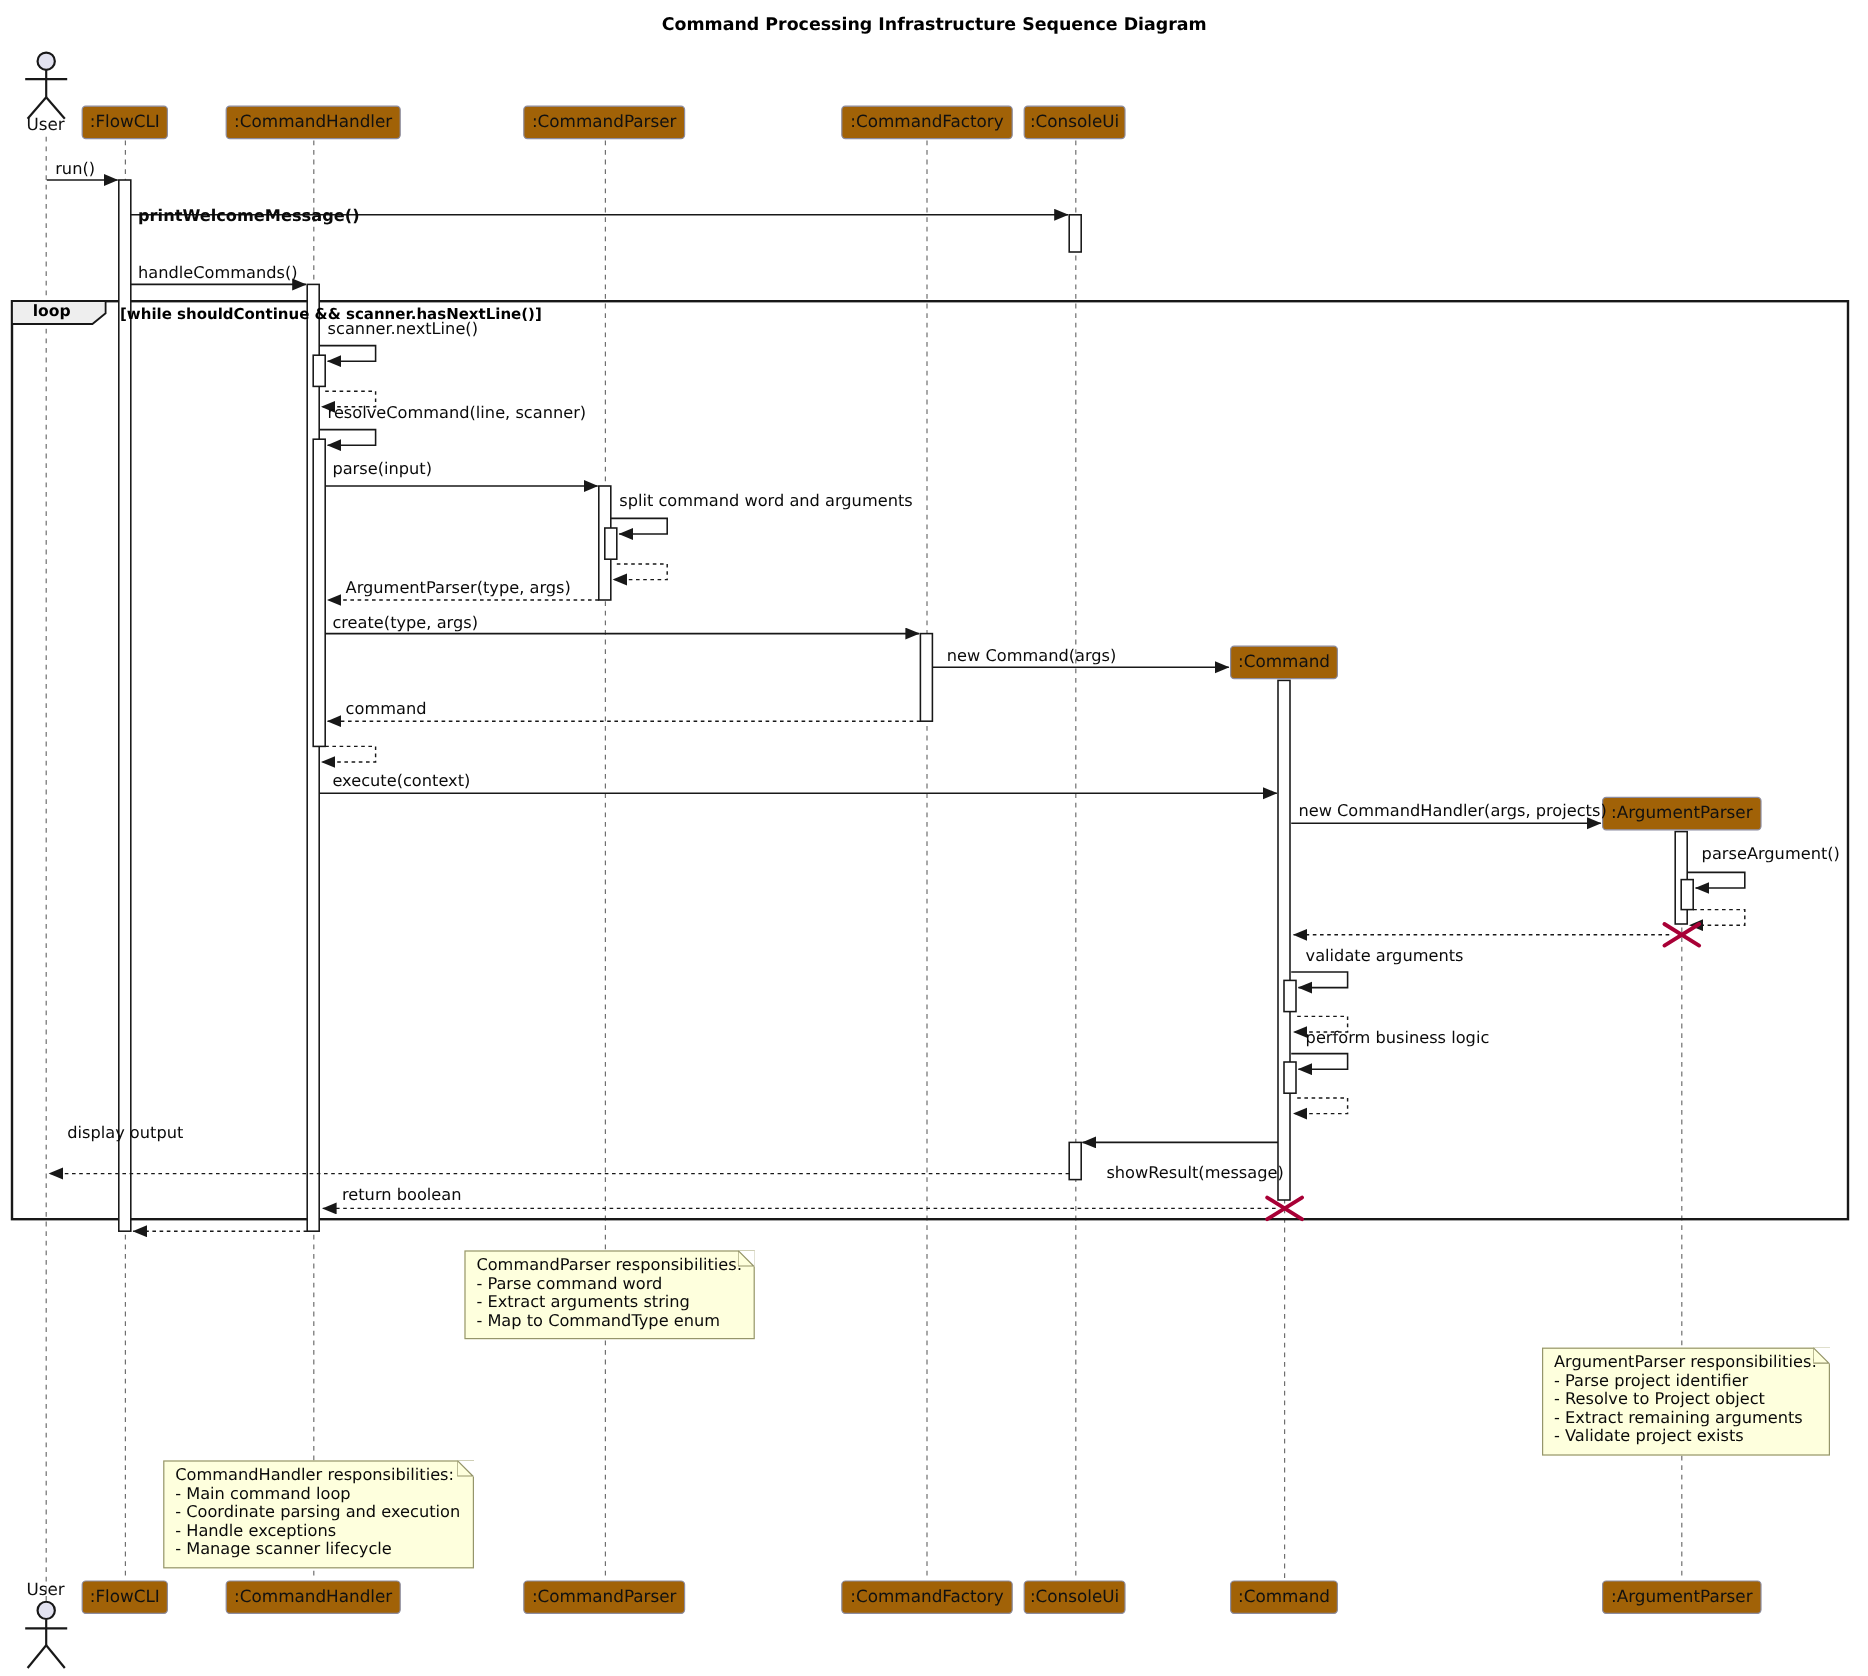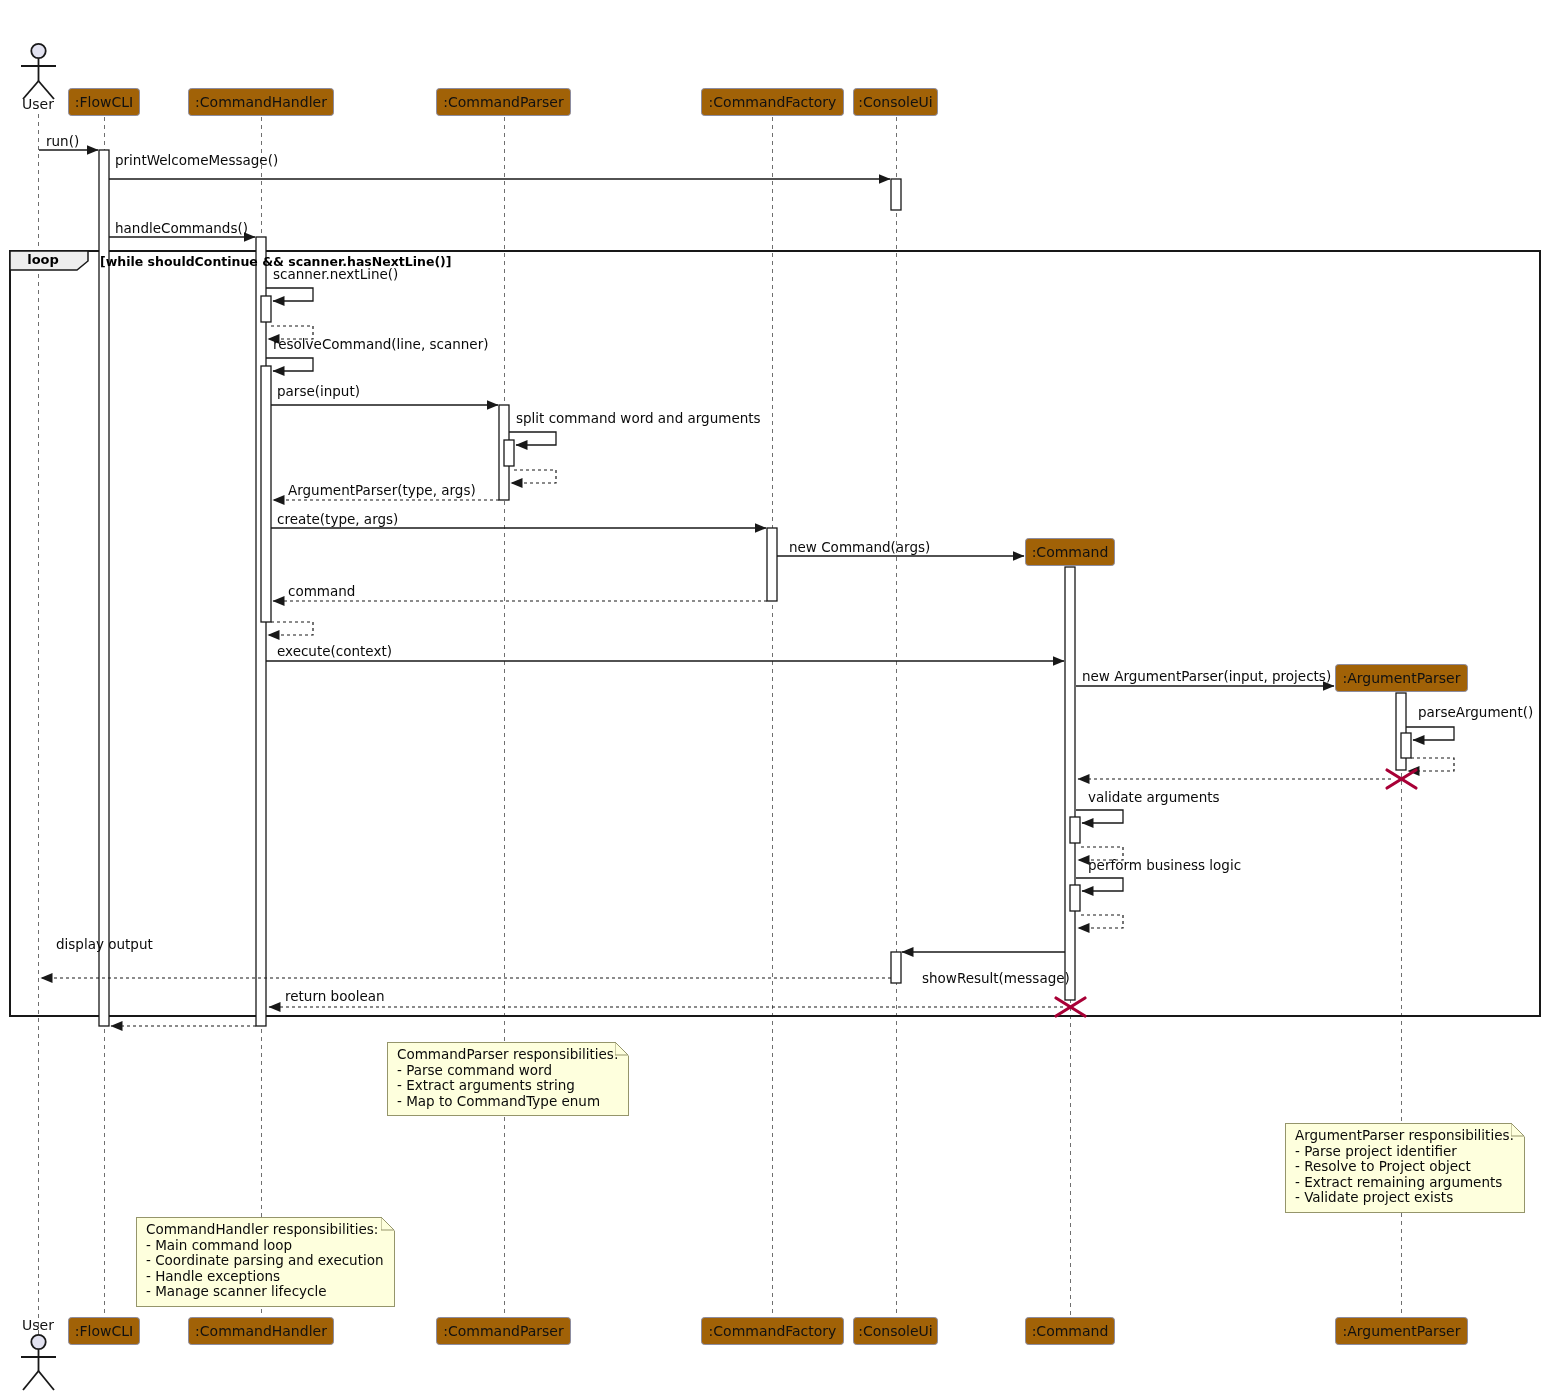--- a/index.html
+++ b/index.html
@@ -136,47 +136,48 @@
     </g>
     <g stroke="#181818" stroke-width="1.8" fill="#E2E2F0">
       <circle cx="38.5" cy="1342" r="7.2"></circle>
       <line x1="38.5" y1="1349.5" x2="38.5" y2="1371"></line>
       <line x1="21" y1="1357" x2="56" y2="1357"></line>
       <line x1="38.5" y1="1371" x2="23" y2="1390"></line>
       <line x1="38.5" y1="1371" x2="54" y2="1390"></line>
     </g>
   </svg>
 
+  <div class="title">Command Processing Infrastructure Sequence Diagram</div>
 
   <div class="actor-label" style="left:3px; top:96px;">User</div>
   <div class="pbox" style="left:68px;  top:88px; width:70px;">:FlowCLI</div>
   <div class="pbox" style="left:188px; top:88px; width:144px;">:CommandHandler</div>
   <div class="pbox" style="left:436px; top:88px; width:133px;">:CommandParser</div>
   <div class="pbox" style="left:701px; top:88px; width:141px;">:CommandFactory</div>
   <div class="pbox" style="left:853px; top:88px; width:83px;">:ConsoleUi</div>
 
   <div class="pbox" style="left:1025px; top:538px; width:88px;">:Command</div>
   <div class="pbox" style="left:1335px; top:664px; width:131px;">:ArgumentParser</div>
 
   <div class="loopkw">loop</div>
   <div class="loopcond">[while shouldContinue &amp;&amp; scanner.hasNextLine()]</div>
 
   <div class="msg" style="left:46px;   top:133px;">run()</div>
-  <div class="msg" style="left:115px;  top:152px;">printWelcomeMessage()</div>
+  <div class="msg" style="left:115px;  top:172px;font-weight:bold;">printWelcomeMessage()</div>
   <div class="msg" style="left:115px;  top:220px;">handleCommands()</div>
   <div class="msg" style="left:273px;  top:266px;">scanner.nextLine()</div>
   <div class="msg" style="left:273px;  top:336px;">resolveCommand(line, scanner)</div>
   <div class="msg" style="left:277px;  top:383px;">parse(input)</div>
   <div class="msg" style="left:516px;  top:410px;">split command word and arguments</div>
   <div class="msg" style="left:288px;  top:482px;">ArgumentParser(type, args)</div>
   <div class="msg" style="left:277px;  top:511px;">create(type, args)</div>
   <div class="msg" style="left:789px;  top:539px;">new Command(args)</div>
   <div class="msg" style="left:288px;  top:583px;">command</div>
   <div class="msg" style="left:277px;  top:643px;">execute(context)</div>
-  <div class="msg" style="left:1082px; top:668px;">new ArgumentParser(input, projects)</div>
+  <div class="msg" style="left:1082px; top:668px;">new CommandHandler(args, projects)</div>
   <div class="msg" style="left:1418px; top:704px;">parseArgument()</div>
   <div class="msg" style="left:1088px; top:789px;">validate arguments</div>
   <div class="msg" style="left:1088px; top:857px;">perform business logic</div>
   <div class="msg" style="left:922px;  top:930px;margin-top:40px;">showResult(message)</div>
   <div class="msg" style="left:56px;   top:936px;">display output</div>
   <div class="msg" style="left:285px;  top:988px;">return boolean</div>
 
   <div class="note" style="left:387px; top:1042px;">
     <svg class="fold" width="14" height="14">
       <path d="M0,0 L14,0 L14,14 Z" fill="#ffffff"></path>

